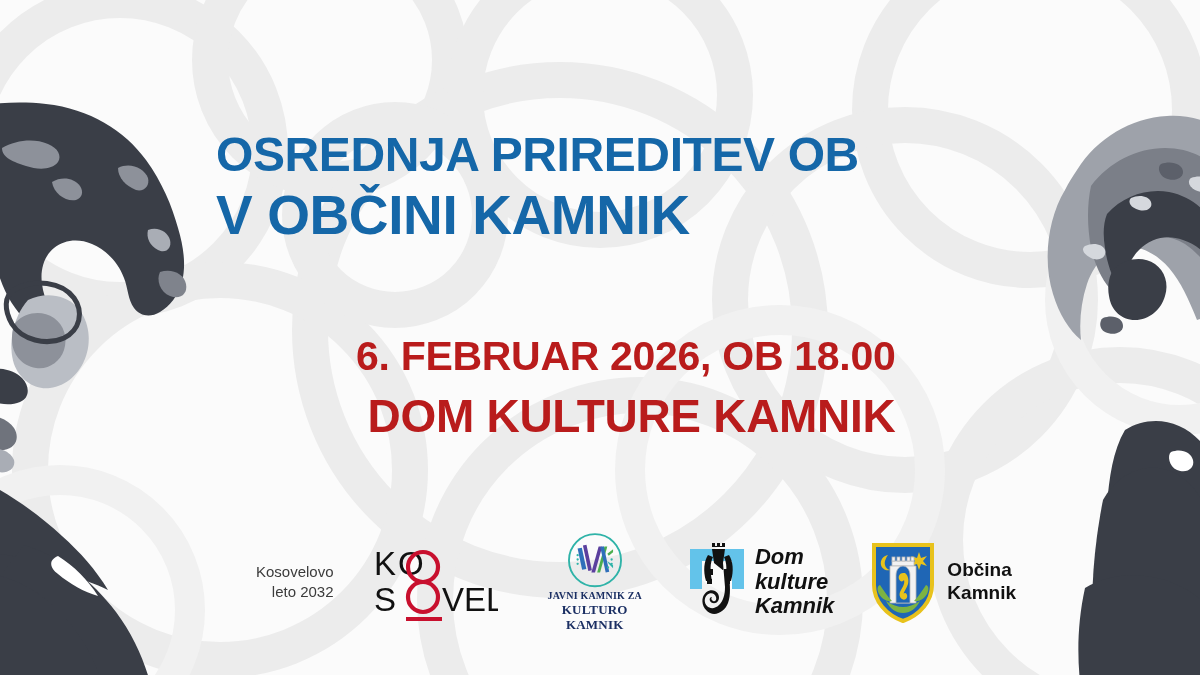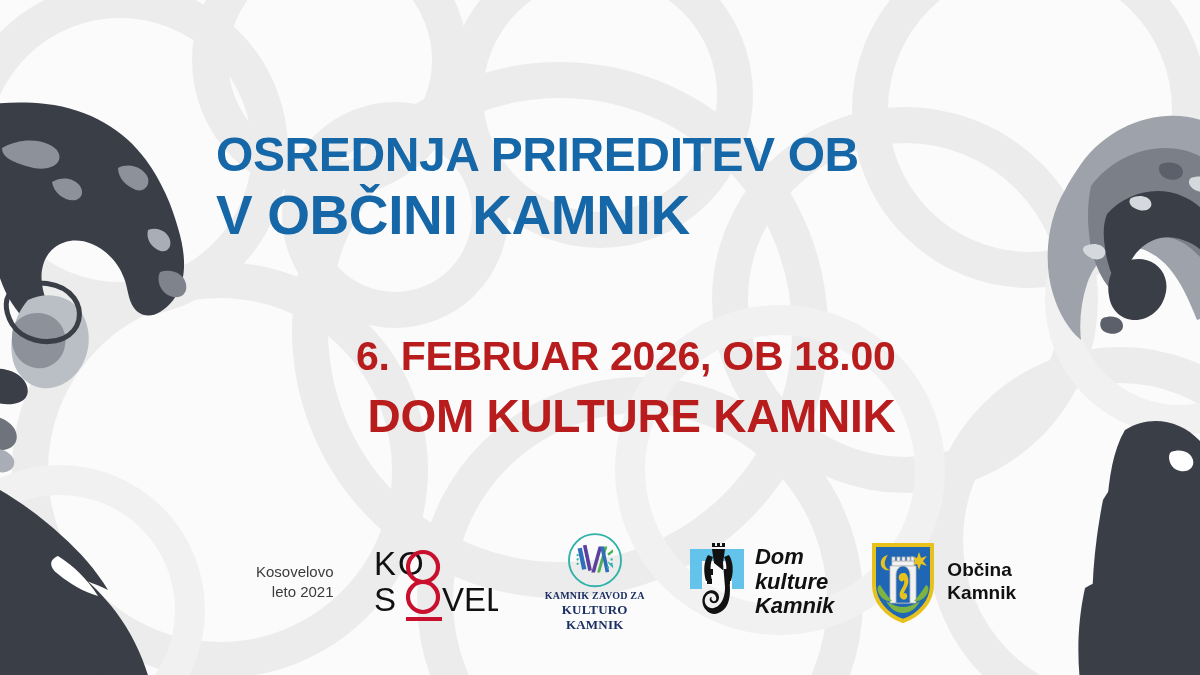--- a/index.html
+++ b/index.html
@@ -253,21 +253,21 @@
   <div id="event-block">
     <div class="event-line" id="event-date">6. FEBRUAR 2026, OB 18.00</div>
     <div class="event-line" id="event-venue">DOM KULTURE KAMNIK</div>
   </div>
 
   <div id="logo-strip">
 
     <div class="logo-item">
       <div id="kosovelovo-leto">
         <div>Kosovelovo</div>
-        <div>leto 2021</div>
+        <div>leto 2032</div>
       </div>
     </div>
 
     <div class="logo-item" id="kosovel-logo">
       <svg width="126" height="82" viewBox="0 0 126 82" aria-hidden="true">
         <text x="2" y="34" font-family="Liberation Sans, sans-serif" font-size="33" fill="#111111">K</text>
         <text x="26" y="34" font-family="Liberation Sans, sans-serif" font-size="33" fill="#111111">O</text>
         <text x="2" y="70" font-family="Liberation Sans, sans-serif" font-size="33" fill="#111111">S</text>
         <text x="70" y="70" font-family="Liberation Sans, sans-serif" font-size="33" fill="#111111">VEL</text>
 
@@ -294,21 +294,21 @@
         </g>
         <g fill="#2fb3a8">
           <circle cx="15" cy="32" r="1.6"></circle>
             <circle cx="15" cy="38" r="1.6"></circle>
             <circle cx="15" cy="44" r="1.6"></circle>
           <circle cx="62" cy="38" r="1.6"></circle>
             <circle cx="62" cy="44" r="1.6"></circle>
             <circle cx="57" cy="49" r="1.6"></circle>
         </g>
       </svg>
-      <div class="jak-caption" id="jak-caption-1">KAMNIK ZAVOD ZA</div>
+      <div class="jak-caption" id="jak-caption-1">JAVNI KAMNIK ZA</div>
       <div class="jak-caption" id="jak-caption-2">KULTURO KAMNIK</div>
     </div>
 
     <div class="logo-item" id="dk-logo">
       <svg width="62" height="82" viewBox="0 0 62 82" aria-hidden="true">
 
         <path fill="#63c3ea" d="M4,8 L58,8 L58,48 L46,48 L46,20 L16,20 L16,48 L4,48 Z"></path>
         <path fill="#63c3ea" d="M4,8 L16,20 L16,48 L4,48 Z"></path>
         <path fill="#63c3ea" d="M58,8 L46,20 L46,48 L58,48 Z"></path>
 

